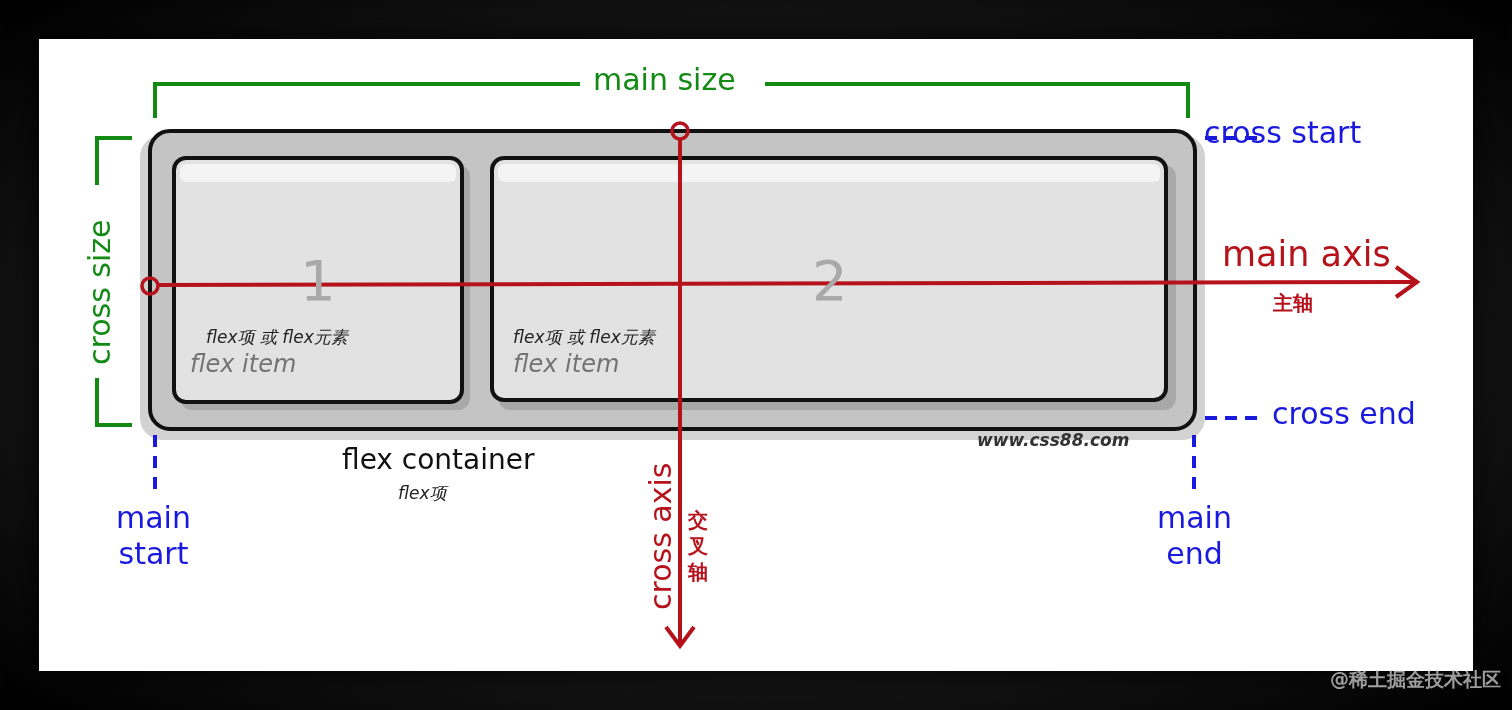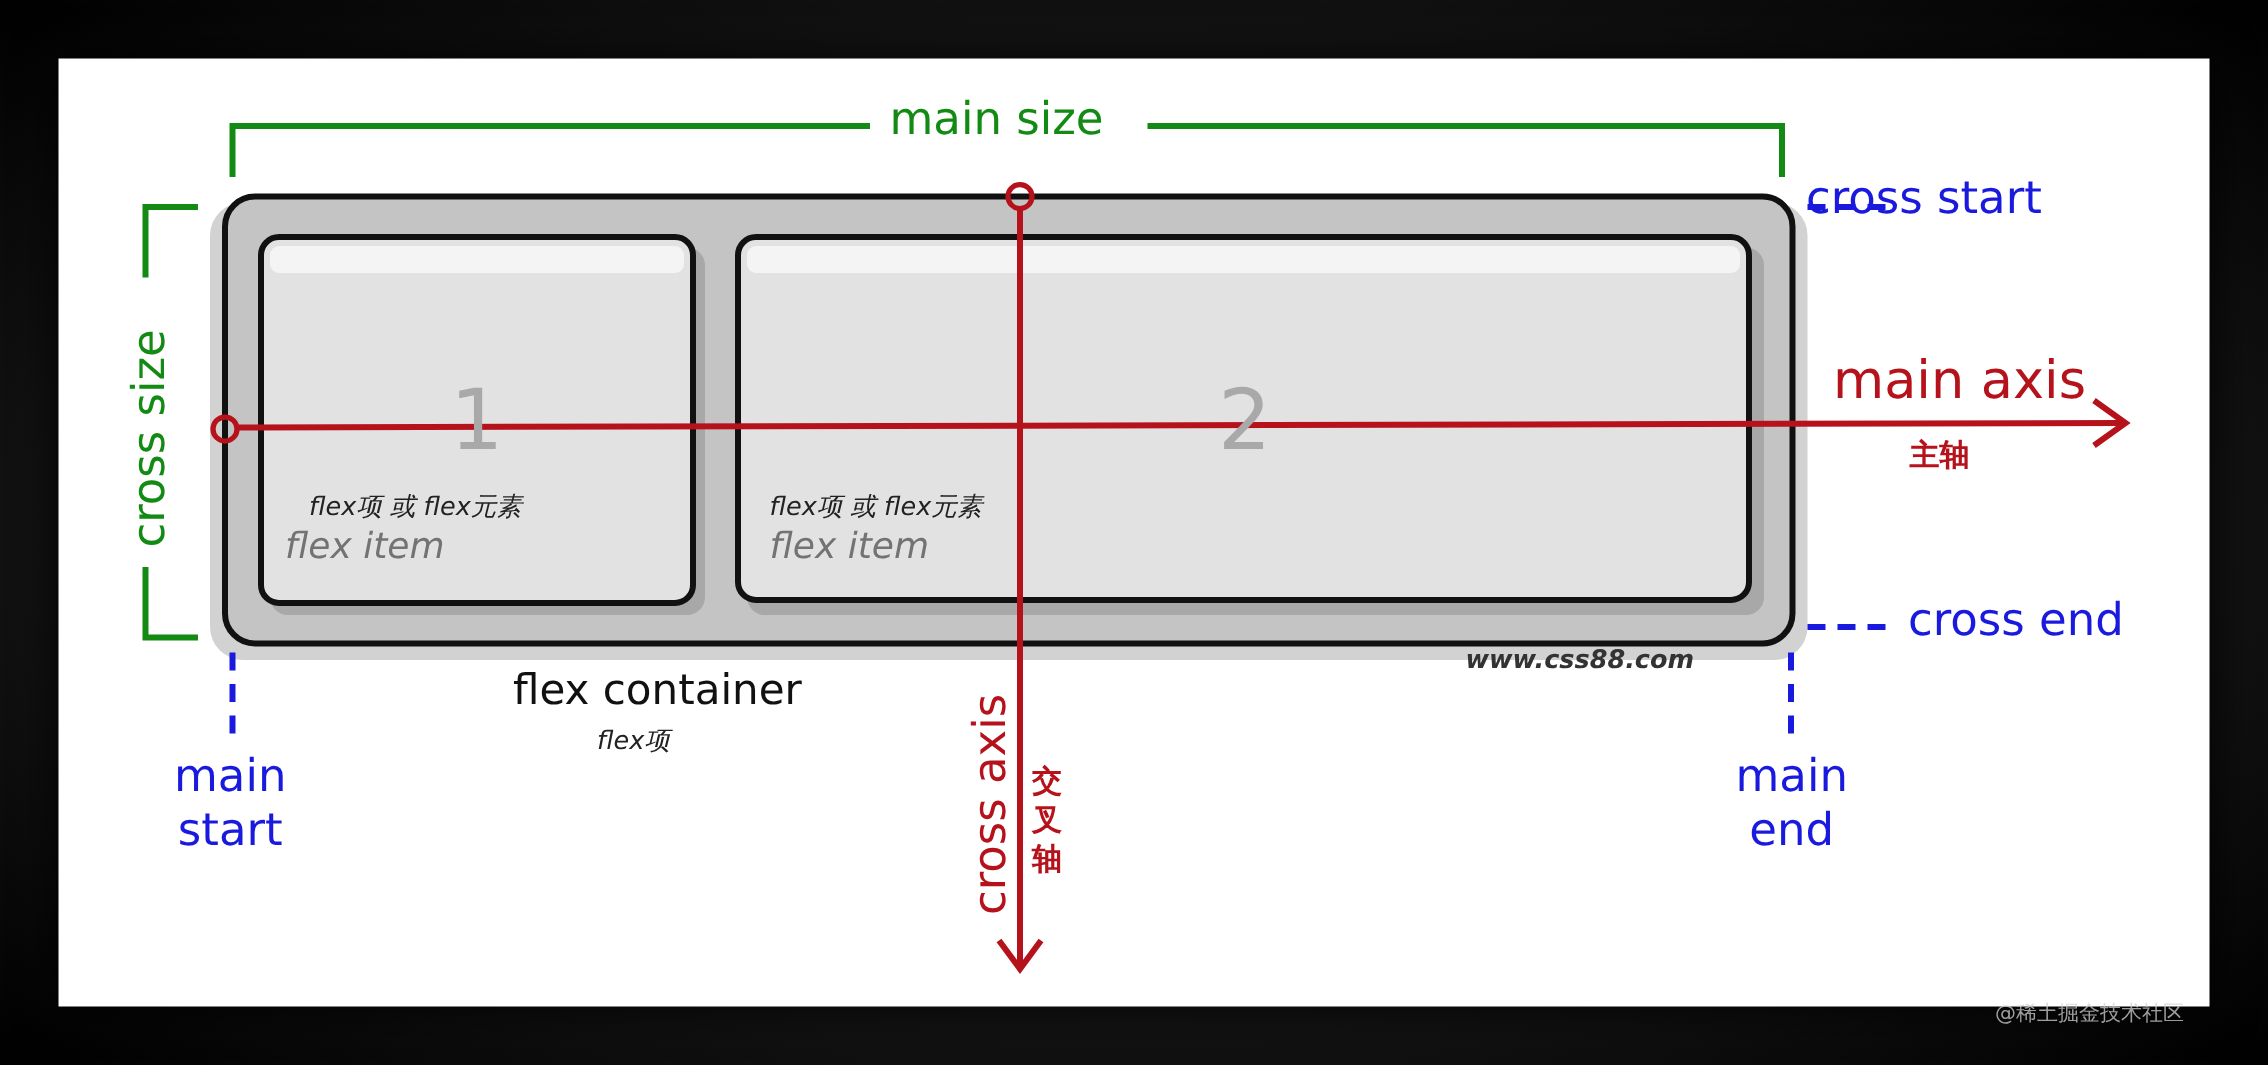--- a/index.html
+++ b/index.html
@@ -23,21 +23,21 @@
     .green { color: #138a13; font-size: 30px; }
     .blue { color: #1a1adf; font-size: 30px; }
     .red { color: #b5121b; }
     .item-num {
       position: absolute; color: #a9a9a9; font-size: 56px;
     }
     .cn-small { font-size: 17px; font-style: italic; color: #222; }
     .item-label { font-size: 24px; font-style: italic; color: #737373; }
     .container-label { font-size: 28px; color: #111; }
     .watermark-site { font-size: 17px; font-style: italic; font-weight: bold; color: #333; }
-    .juejin { color: rgba(210,210,210,0.75); font-size: 14px; }
+    .juejin { color: rgba(210,210,210,0.75); font-size: 19px; font-weight: bold; }
     .vert { transform-origin: left top; }
   </style>
 </head>
 <body>
 
 <div class="frame"></div>
 <div class="canvas"></div>
 
 <svg class="diagram" width="1512" height="710">
 

